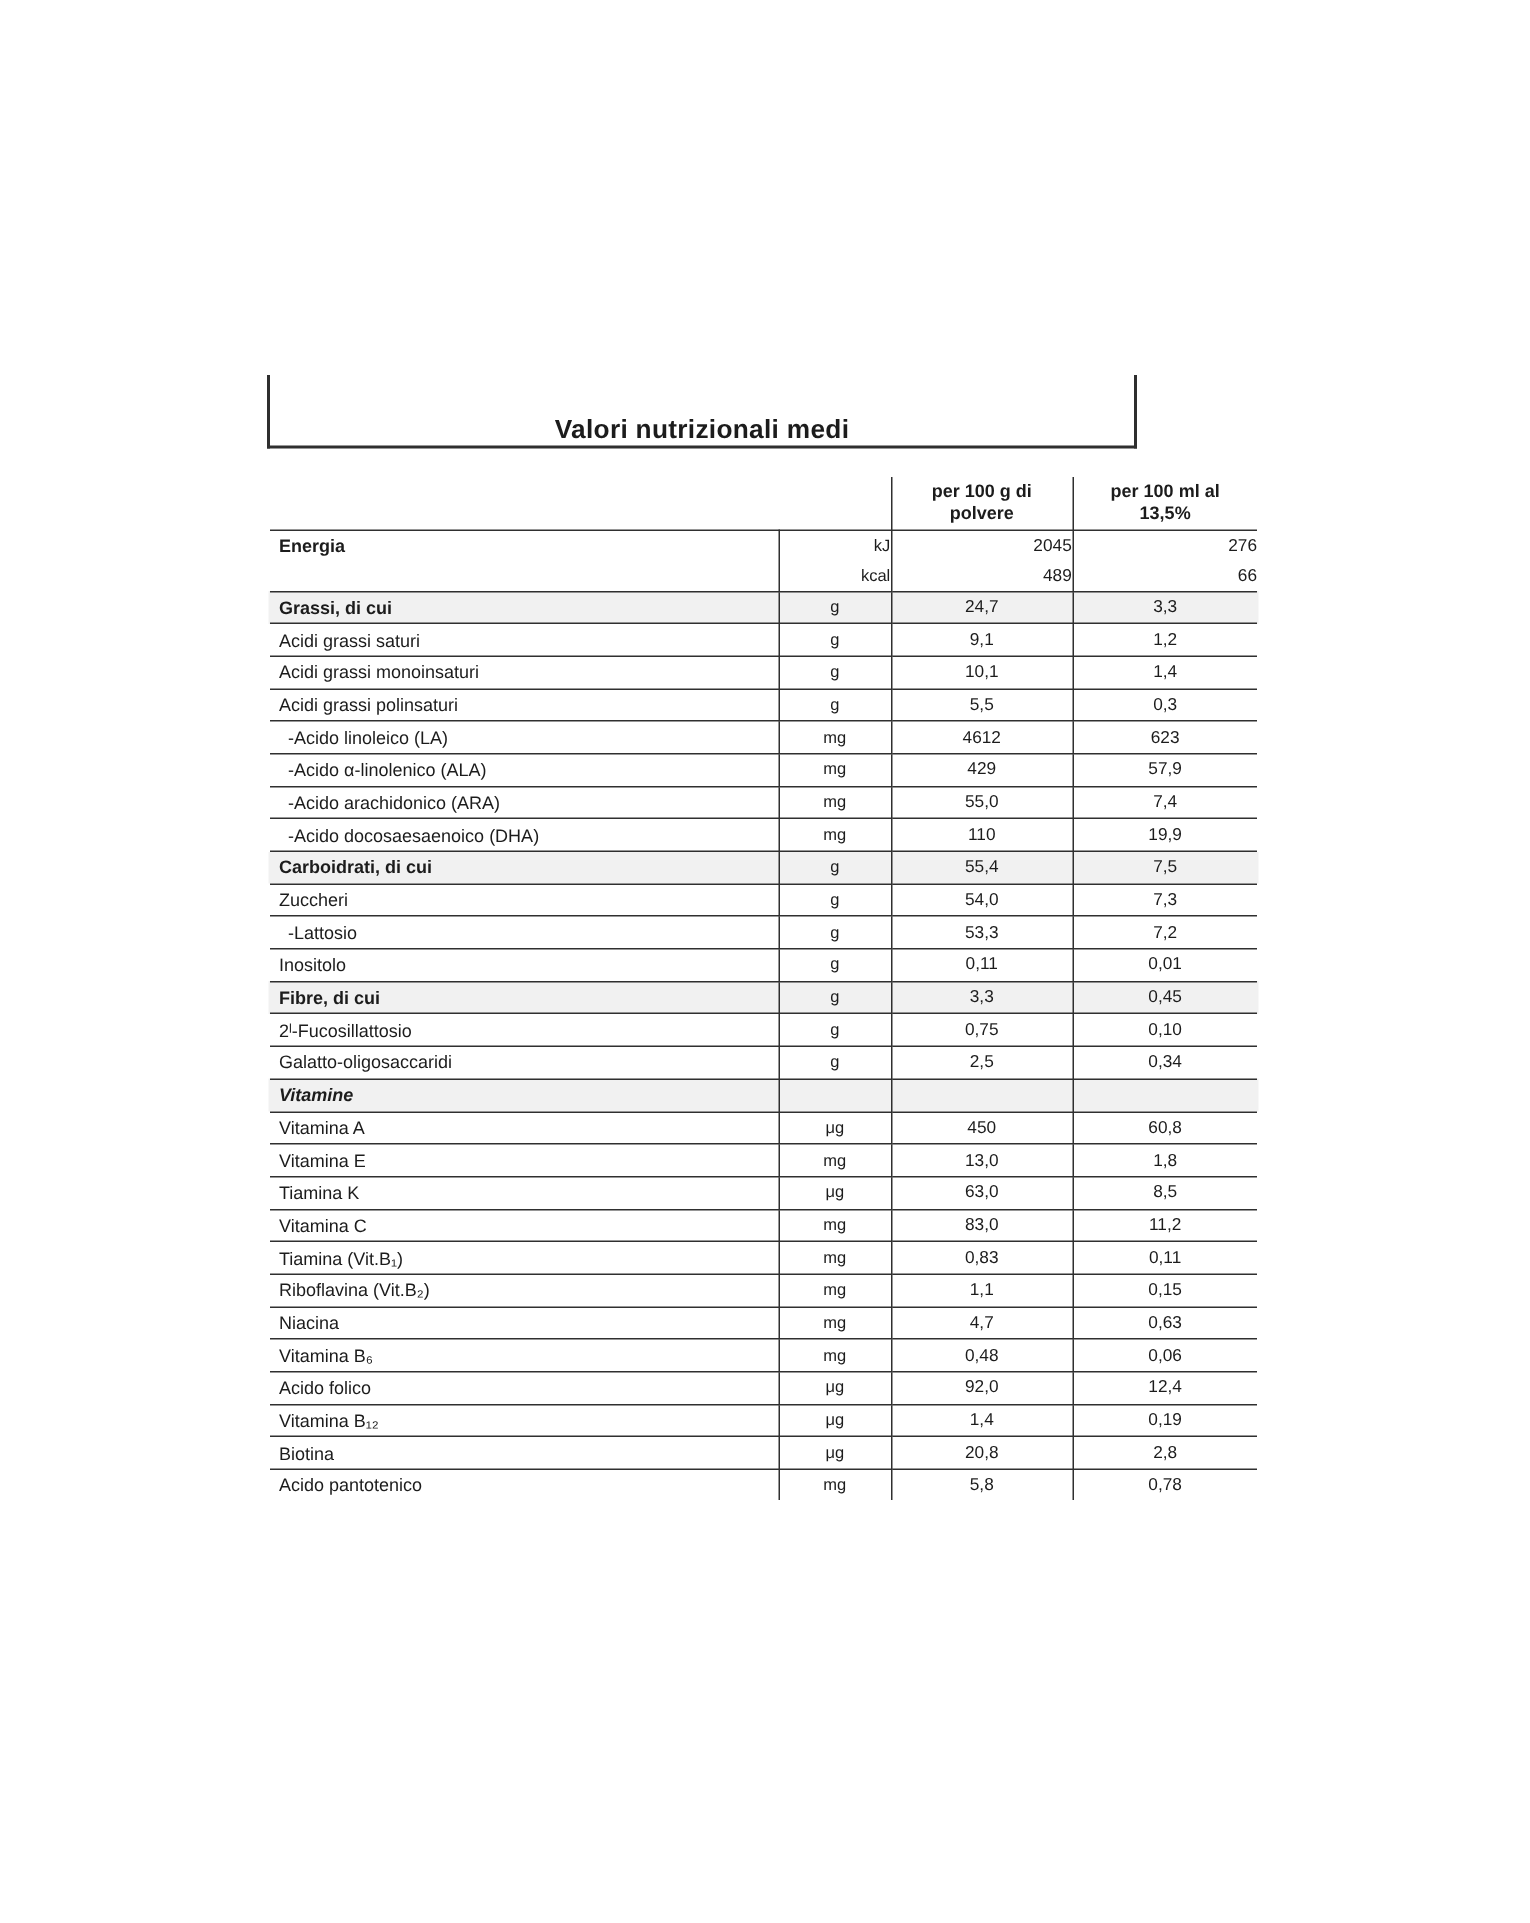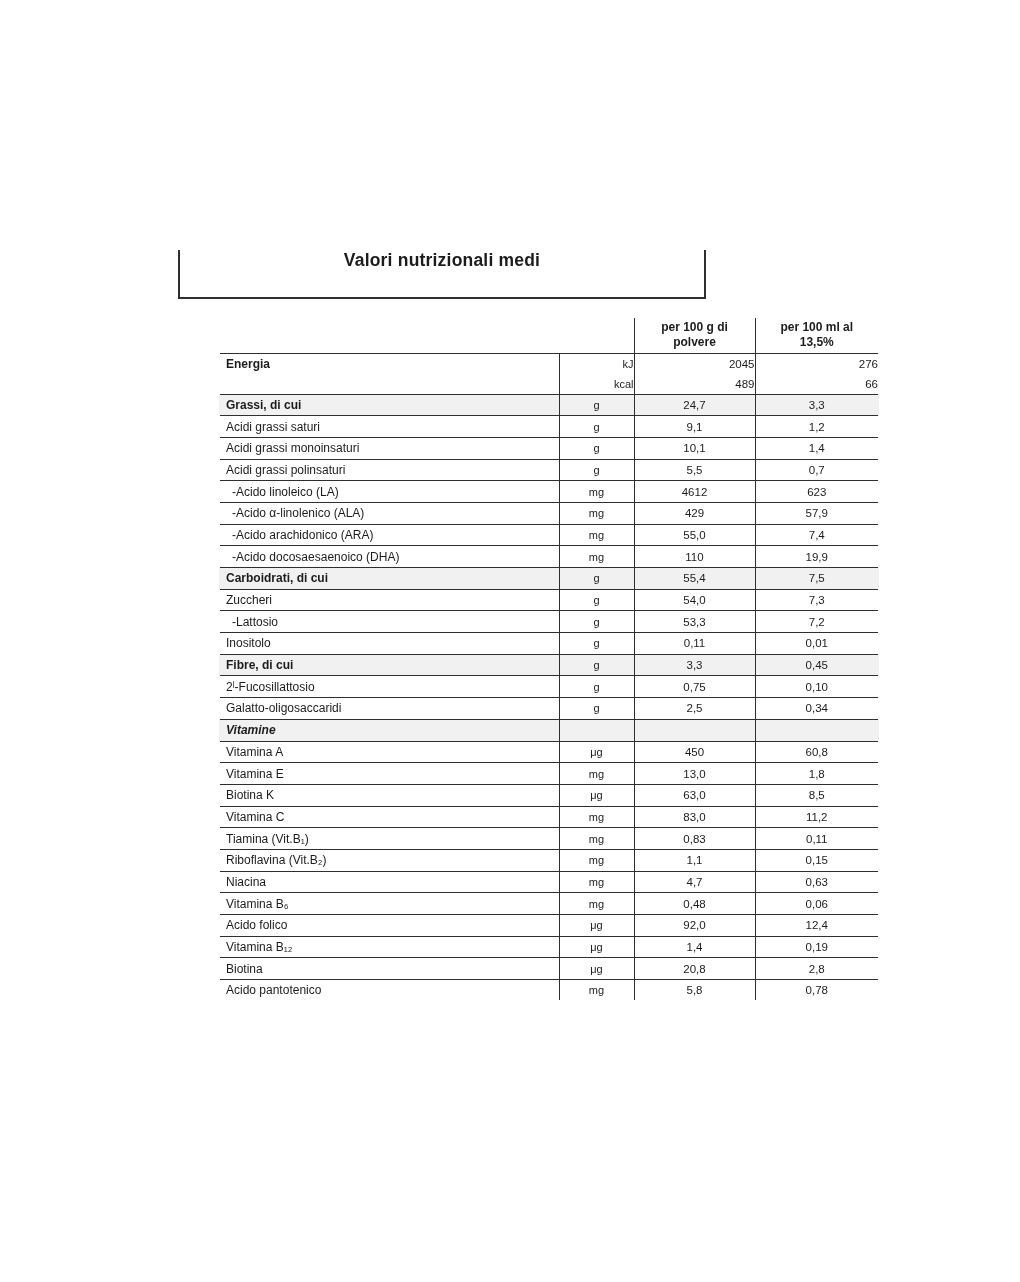--- a/index.html
+++ b/index.html
@@ -10,33 +10,32 @@
   html,body{margin:0;padding:0;background:#ffffff;}
   body{
     width:1020px;height:1282px;
     font-family:"Liberation Sans", sans-serif;
     color:var(--text);
   }
   .page{
     position:relative;width:1020px;height:1282px;background:#ffffff;overflow:hidden;
   }
   .title-box{
-    position:absolute;left:178px;top:250px;width:528px;height:49px;
+    position:absolute;left:178px;top:250px;width:580px;height:49px;
     box-sizing:border-box;
     border-left:2px solid var(--border-color);
     border-right:2px solid var(--border-color);
     border-bottom:2px solid var(--border-color);
-    display:flex;align-items:flex-start;justify-content:center;
+    display:flex;align-items:flex-end;justify-content:center;
     font-weight:bold;font-size:17.5px;letter-spacing:0.2px;
   }
   table.nutri{
     position:absolute;left:178px;top:316px;width:660px;
     border-collapse:collapse;table-layout:fixed;
     font-size:12px;
-    margin-left:40px;
   }
   table.nutri th, table.nutri td{box-sizing:border-box;}
   
   thead td.blank{border:none;background:transparent;}
   thead th.hcell{
     border:1px solid var(--border-color);
     height:36px;vertical-align:middle;text-align:center;
     font-weight:bold;font-size:12px;line-height:15px;
     white-space:pre-line;padding:1px 2px 2px;
   }
@@ -112,21 +111,21 @@
         <tr>
           <td class="lbl">Acidi grassi monoinsaturi</td>
           <td class="unit">g</td>
           <td class="val">10,1</td>
           <td class="val">1,4</td>
         </tr>
         <tr>
           <td class="lbl">Acidi grassi polinsaturi</td>
           <td class="unit">g</td>
           <td class="val">5,5</td>
-          <td class="val">0,7</td>
+          <td class="val">0,3</td>
         </tr>
         <tr>
           <td class="lbl indent">-Acido linoleico (LA)</td>
           <td class="unit">mg</td>
           <td class="val">4612</td>
           <td class="val">623</td>
         </tr>
         <tr>
           <td class="lbl indent">-Acido α-linolenico (ALA)</td>
           <td class="unit">mg</td>
@@ -199,21 +198,21 @@
           <td class="val">450</td>
           <td class="val">60,8</td>
         </tr>
         <tr>
           <td class="lbl">Vitamina E</td>
           <td class="unit">mg</td>
           <td class="val">13,0</td>
           <td class="val">1,8</td>
         </tr>
         <tr>
-          <td class="lbl">Biotina K</td>
+          <td class="lbl">Tiamina K</td>
           <td class="unit">μg</td>
           <td class="val">63,0</td>
           <td class="val">8,5</td>
         </tr>
         <tr>
           <td class="lbl">Vitamina C</td>
           <td class="unit">mg</td>
           <td class="val">83,0</td>
           <td class="val">11,2</td>
         </tr>

